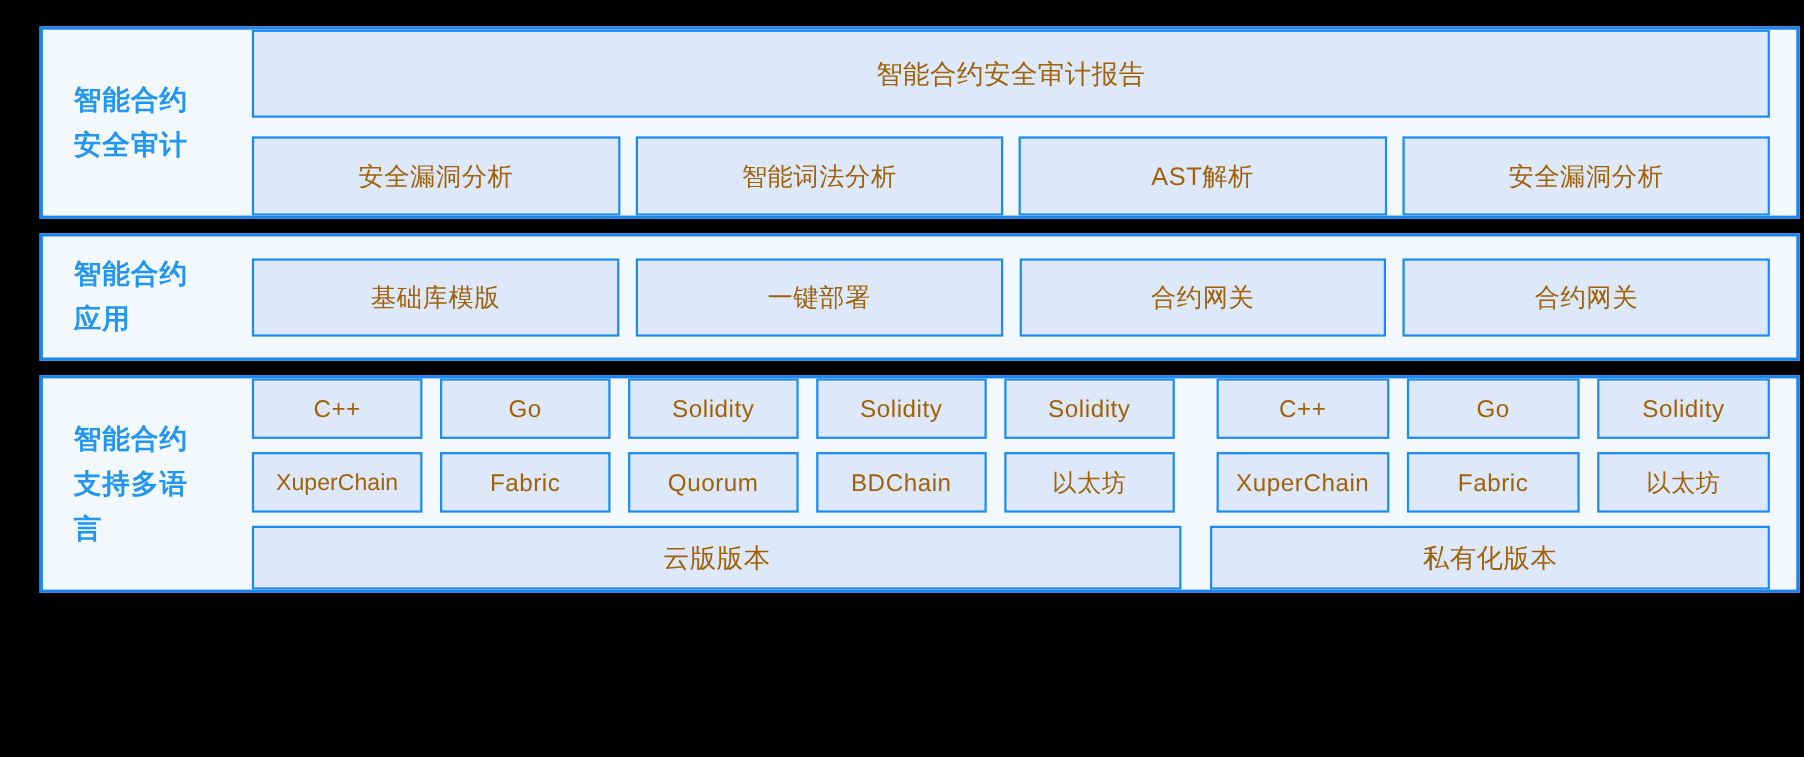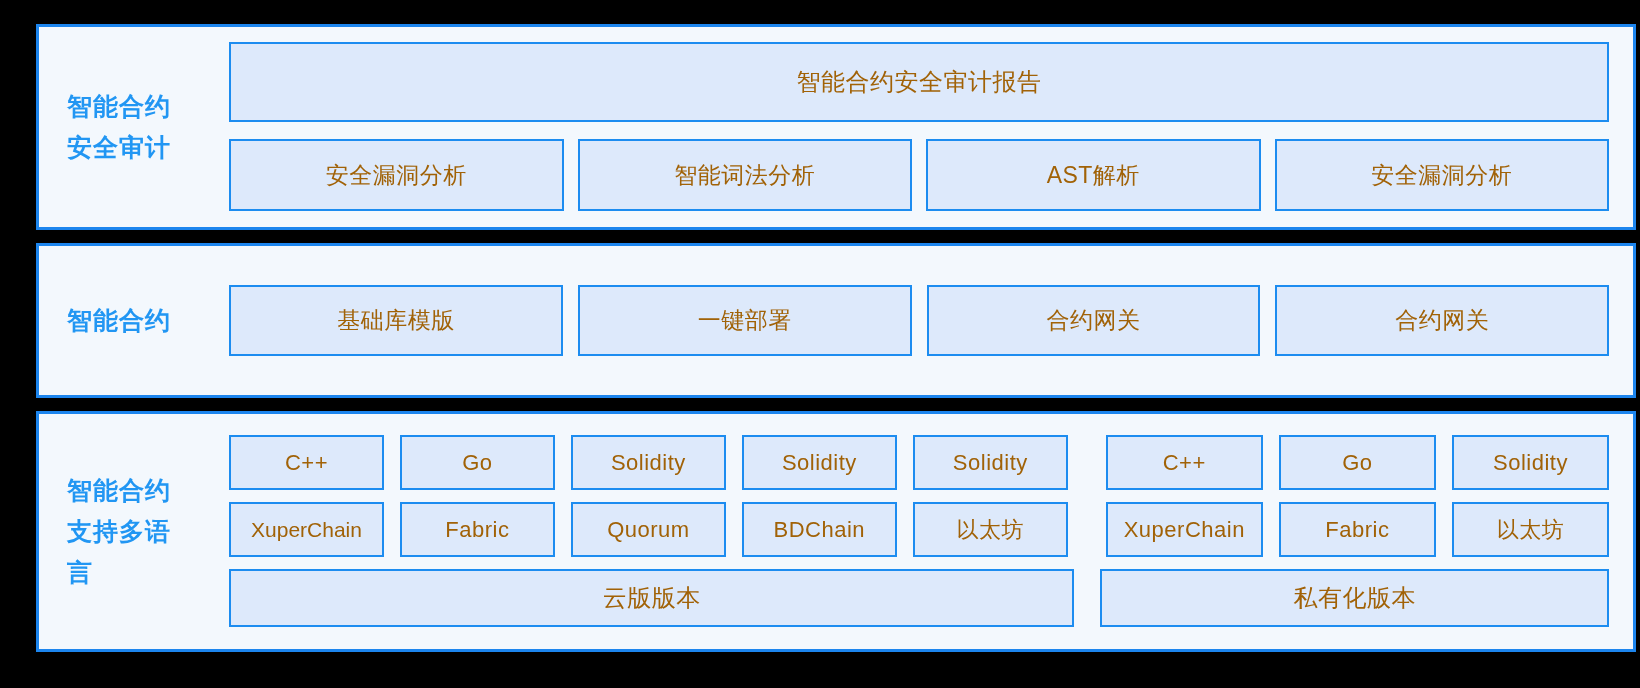--- a/index.html
+++ b/index.html
@@ -12,21 +12,21 @@
     height: 688px;
     font-family: "Liberation Sans", "DejaVu Sans", sans-serif;
     overflow: hidden;
   }
 
   #diagram {
     position: absolute;
     left: 20px;
     top: 24px;
     width: 1600px;
-    height: 628px;
+    height: 515px;
     display: flex;
     flex-direction: column;
     gap: 13px;
     padding-left: 16px;
   }
 
   .panel {
     background: #f3f8fd;
     border: 3px solid #1c85ee;
     box-sizing: border-box;
@@ -140,20 +140,21 @@
         <div class="cell">智能词法分析</div>
         <div class="cell">AST解析</div>
         <div class="cell">安全漏洞分析</div>
       </div>
     </div>
   </div>
 
   <div class="panel panel-app">
     <div class="panel-title">
       <div>智能合约</div>
+      <div>应用</div>
     </div>
     <div class="panel-body">
       <div class="app-row">
         <div class="cell">基础库模版</div>
         <div class="cell">一键部署</div>
         <div class="cell">合约网关</div>
         <div class="cell">合约网关</div>
       </div>
     </div>
   </div>

